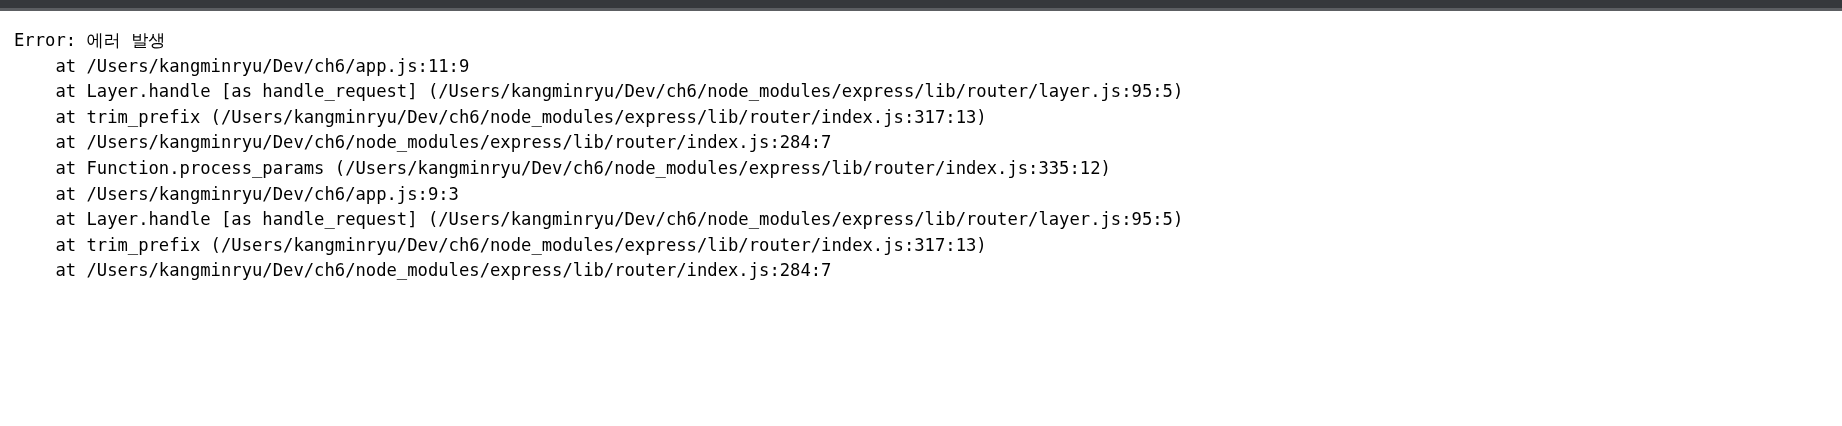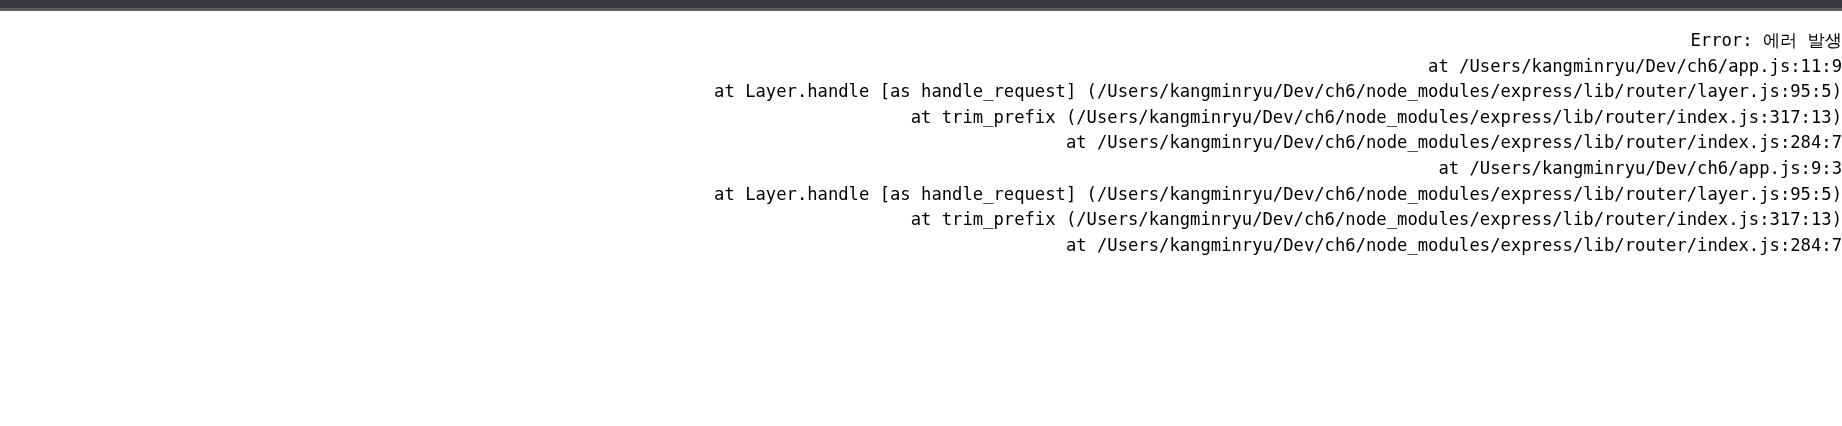--- a/index.html
+++ b/index.html
@@ -32,21 +32,20 @@
   }
   .console {
     position: absolute;
     top: 11px;
     left: 0;
     width: 1842px;
     height: 415px;
     background: #ffffff;
     padding: 17px 0 0 0;
     box-sizing: border-box;
-    text-align: right;
   }
   .console-line {
     font-family: "DejaVu Sans Mono", "Liberation Mono", monospace;
     font-size: 17.2px;
     line-height: 25.6px;
     color: #000000;
     white-space: pre;
     letter-spacing: 0px;
     padding-left: 14px;
   }
@@ -64,18 +63,19 @@
   <div class="chrome-edge"></div>
 </div>
 
 <div class="console">
   <div class="console-line error-header">Error: 에러 발생</div>
   <div id="stack-frames">
       <div class="console-line stack-frame">    at /Users/kangminryu/Dev/ch6/app.js:11:9</div>
       <div class="console-line stack-frame">    at Layer.handle [as handle_request] (/Users/kangminryu/Dev/ch6/node_modules/express/lib/router/layer.js:95:5)</div>
       <div class="console-line stack-frame">    at trim_prefix (/Users/kangminryu/Dev/ch6/node_modules/express/lib/router/index.js:317:13)</div>
       <div class="console-line stack-frame">    at /Users/kangminryu/Dev/ch6/node_modules/express/lib/router/index.js:284:7</div>
+      <div class="console-line stack-frame">    at Function.process_params (/Users/kangminryu/Dev/ch6/node_modules/express/lib/router/index.js:335:12)</div>
       <div class="console-line stack-frame">    at /Users/kangminryu/Dev/ch6/app.js:9:3</div>
       <div class="console-line stack-frame">    at Layer.handle [as handle_request] (/Users/kangminryu/Dev/ch6/node_modules/express/lib/router/layer.js:95:5)</div>
       <div class="console-line stack-frame">    at trim_prefix (/Users/kangminryu/Dev/ch6/node_modules/express/lib/router/index.js:317:13)</div>
       <div class="console-line stack-frame">    at /Users/kangminryu/Dev/ch6/node_modules/express/lib/router/index.js:284:7</div>
     </div>
 </div>
 
 </body></html>

